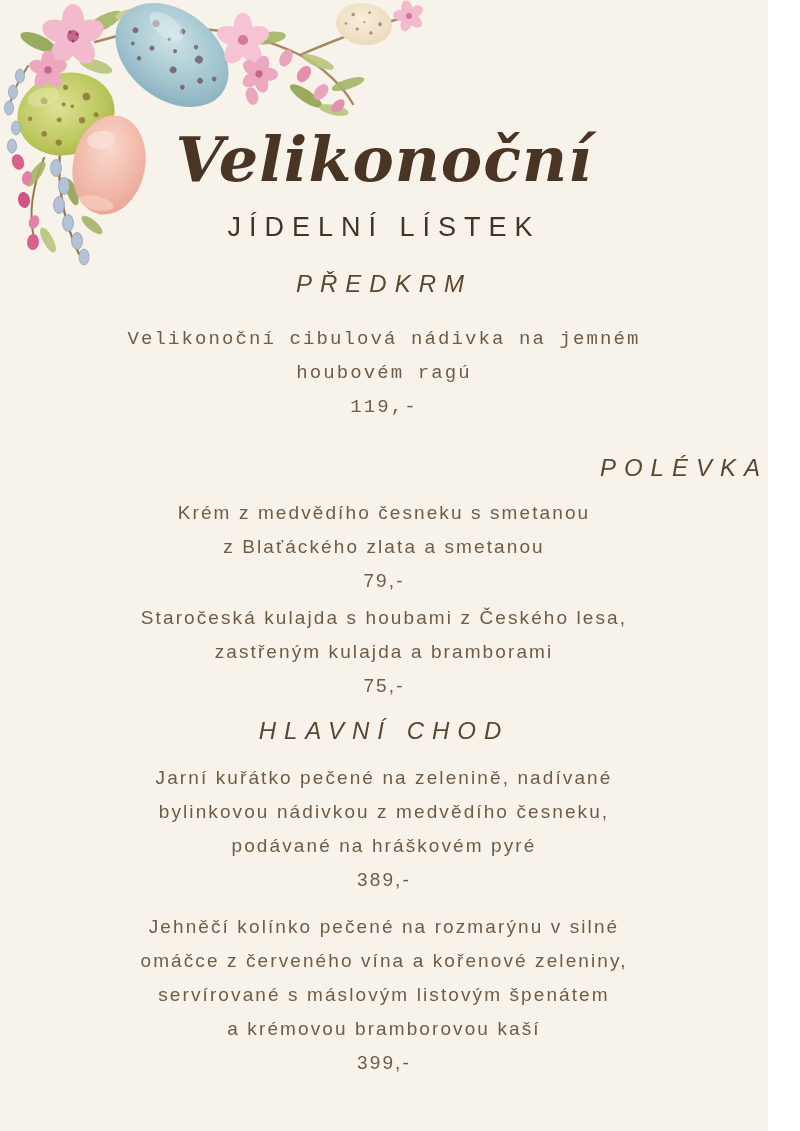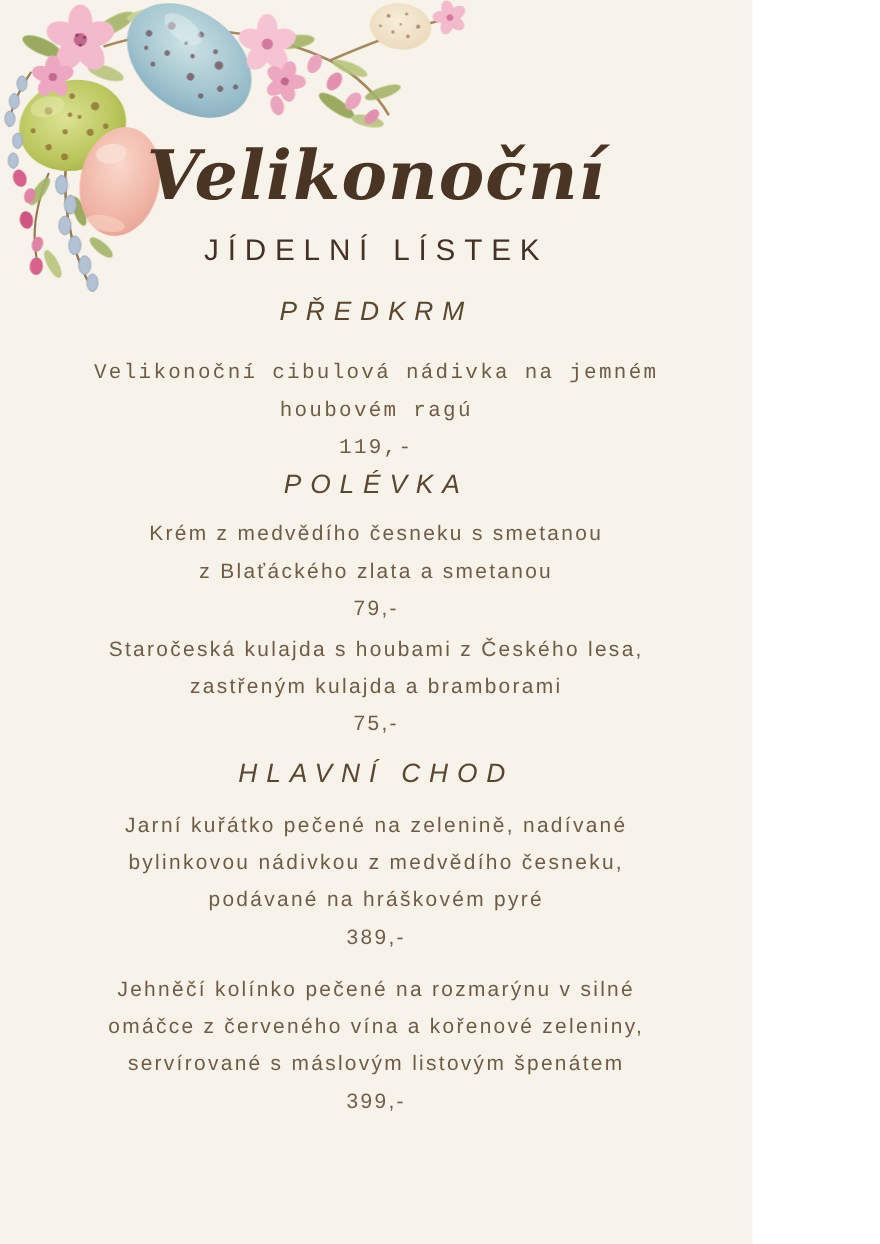--- a/index.html
+++ b/index.html
@@ -1,18 +1,18 @@
 <!DOCTYPE html>
 <html><head>
 <meta charset="utf-8">
 <style>
   html, body { margin: 0; padding: 0; }
   .page {
     position: relative;
-    width: 684px;
+    width: 768px;
     height: 1131px;
     background: #f8f3ea;
     font-family: "Liberation Sans", sans-serif;
     overflow: hidden;
   }
   .decoration {
     position: absolute;
     top: 0;
     left: 0;
     pointer-events: none;
@@ -52,21 +52,21 @@
   .item-line, .item-price {
     text-align: center;
     font-size: 19px;
     line-height: 34px;
     letter-spacing: 2.1px;
     color: #6f5c46;
   }
   
   #heading-predkrm { margin-top: 30px; }
   #item-predkrm-1  { margin-top: 26px; font-family: Liberation Mono, monospace; }
-  #heading-polevka { margin-top: 4px; }
+  #heading-polevka { margin-top: 31px; text-align: right; }
   #item-polevka-1  { margin-top: 16px; }
   #item-polevka-2  { margin-top: 3px; }
   #heading-hlavni  { margin-top: 15px; }
   #item-hlavni-1   { margin-top: 18px; }
   #item-hlavni-2   { margin-top: 13px; }
 </style>
 </head>
 <body>
 
 <div class="page">
@@ -296,16 +296,17 @@
   <div class="menu-item" id="item-hlavni-1">
     <div class="item-line">Jarní kuřátko pečené na zelenině, nadívané</div>
     <div class="item-line">bylinkovou nádivkou z medvědího česneku,</div>
     <div class="item-line">podávané na hráškovém pyré</div>
     <div class="item-price">389,-</div>
   </div>
   <div class="menu-item" id="item-hlavni-2">
     <div class="item-line">Jehněčí kolínko pečené na rozmarýnu v silné</div>
     <div class="item-line">omáčce z červeného vína a kořenové zeleniny,</div>
     <div class="item-line">servírované s máslovým listovým špenátem</div>
+    <div class="item-line">a krémovou bramborovou kaší</div>
     <div class="item-price">399,-</div>
   </div>
 
 </div>
 
 </body></html>

